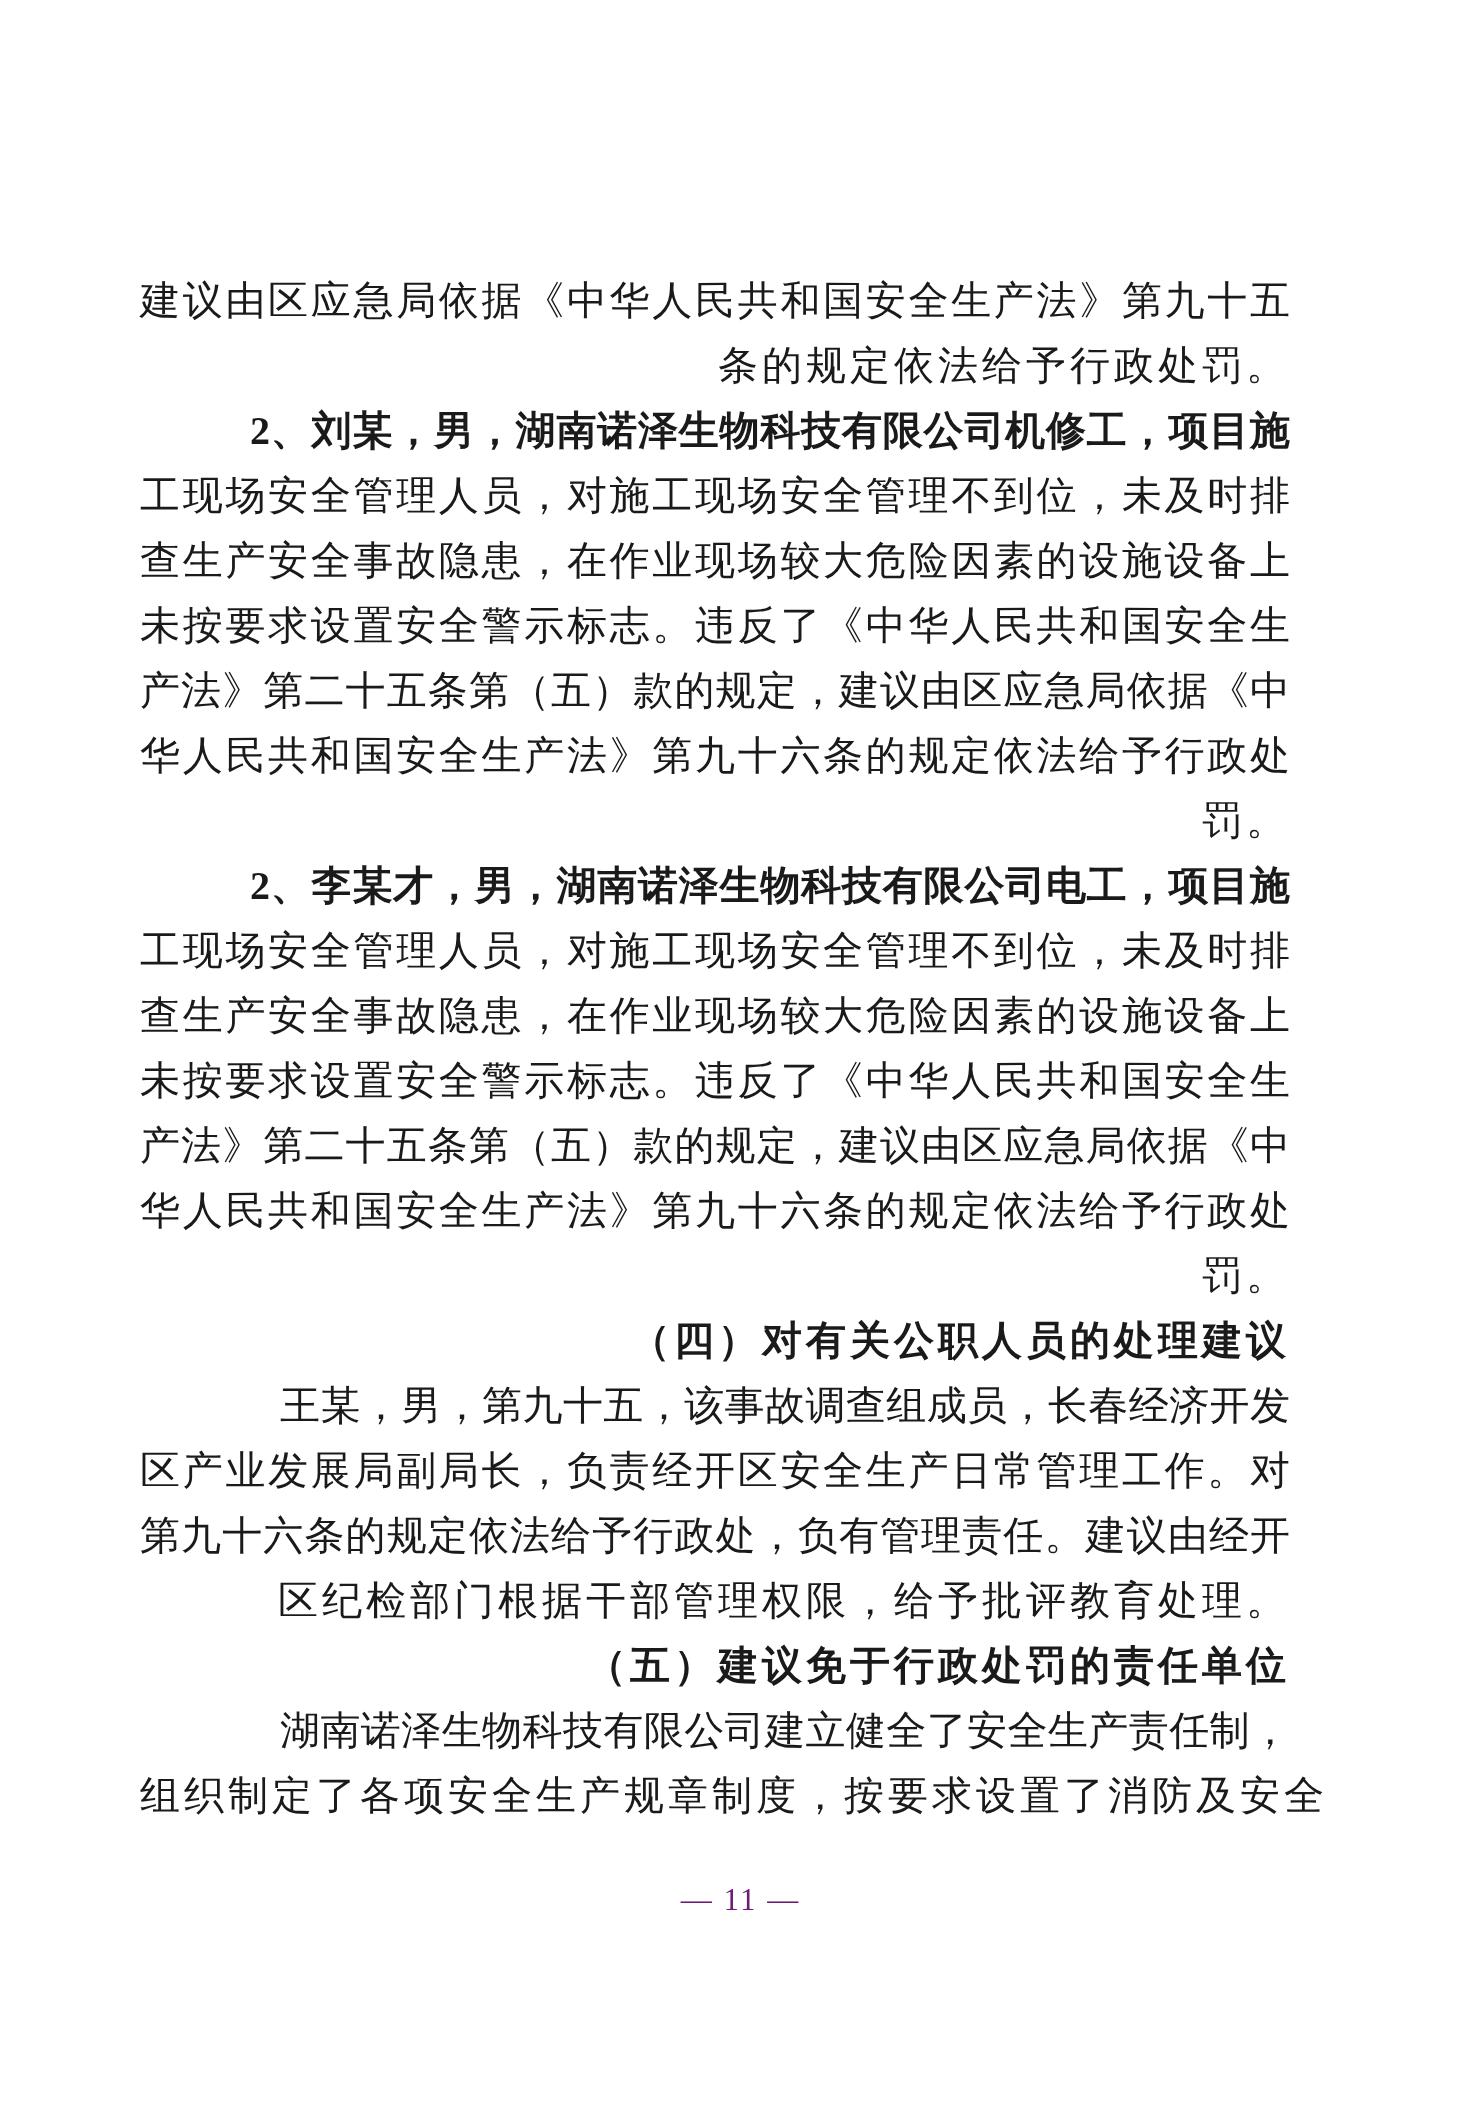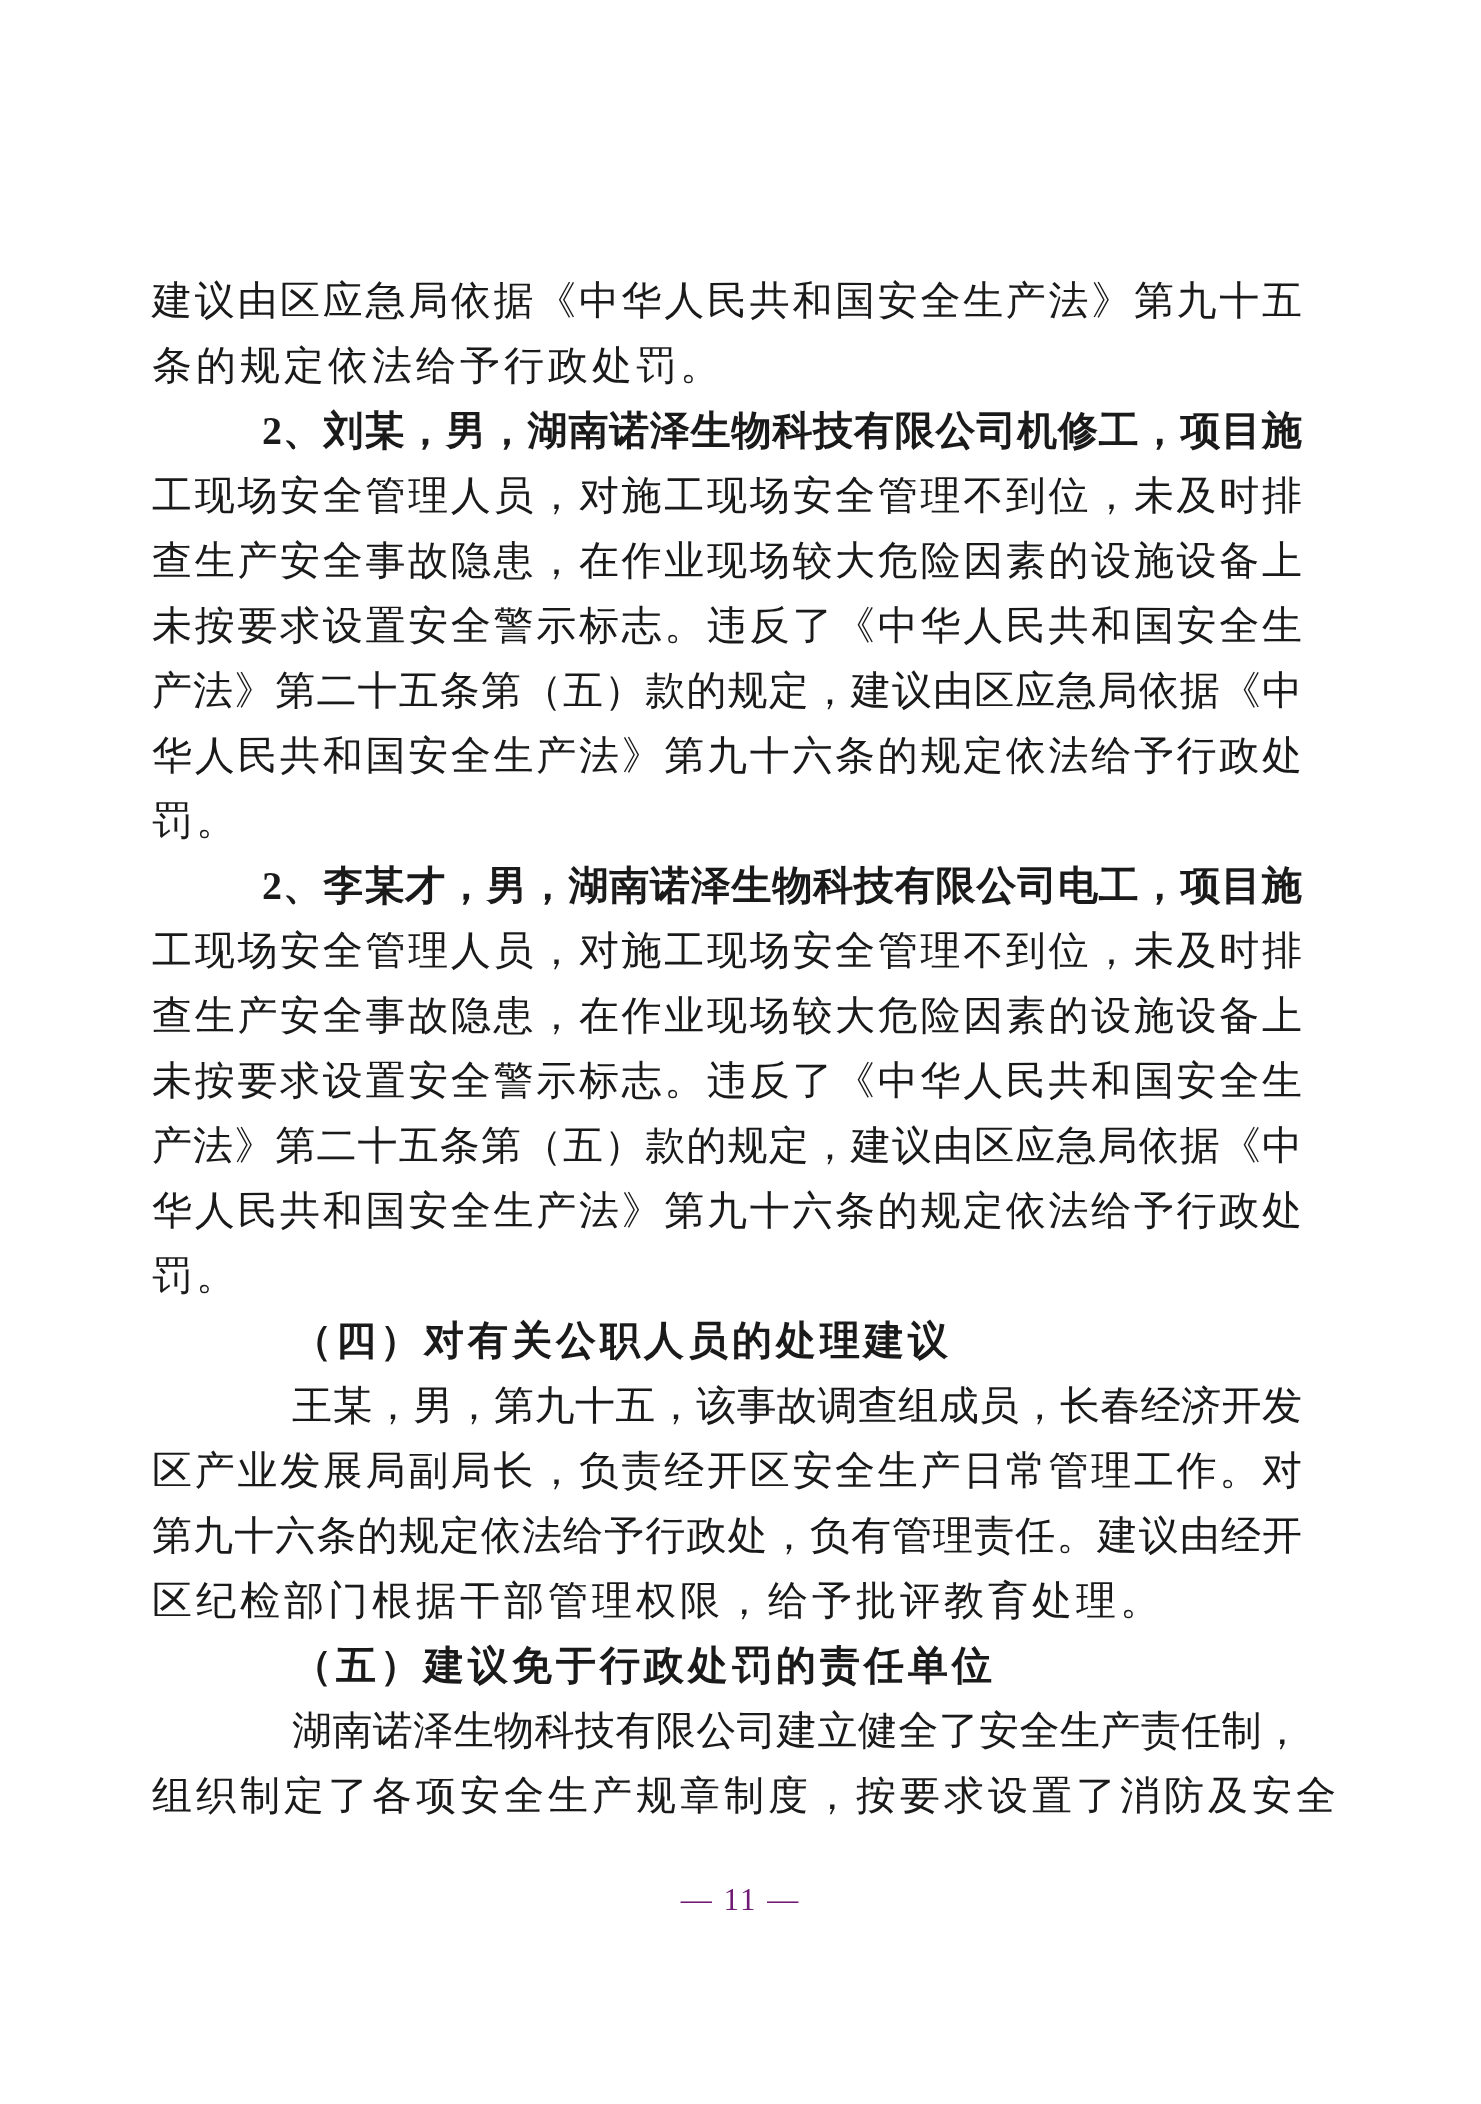--- a/index.html
+++ b/index.html
@@ -11,28 +11,27 @@
     background: #ffffff;
     font-family: "Liberation Serif", "DejaVu Serif", serif;
     color: #1a1a1a;
     overflow: hidden;
   }
   .doc-body {
     position: absolute;
     left: 140px;
     top: 268px;
     width: 1150px;
-    margin-left: 12px;
   }
   .line {
     font-size: 40px;
     line-height: 65px;
     height: 65px;
     letter-spacing: 4px;
-    text-align: left;
+    text-align: right;
     white-space: nowrap;
   }
   .line.fill {
     white-space: normal;
     letter-spacing: normal;
     text-align: justify;
     text-align-last: justify;
   }
   .heading { font-weight: bold; }
   .indent-num { text-indent: 110px; font-weight: bold; }

